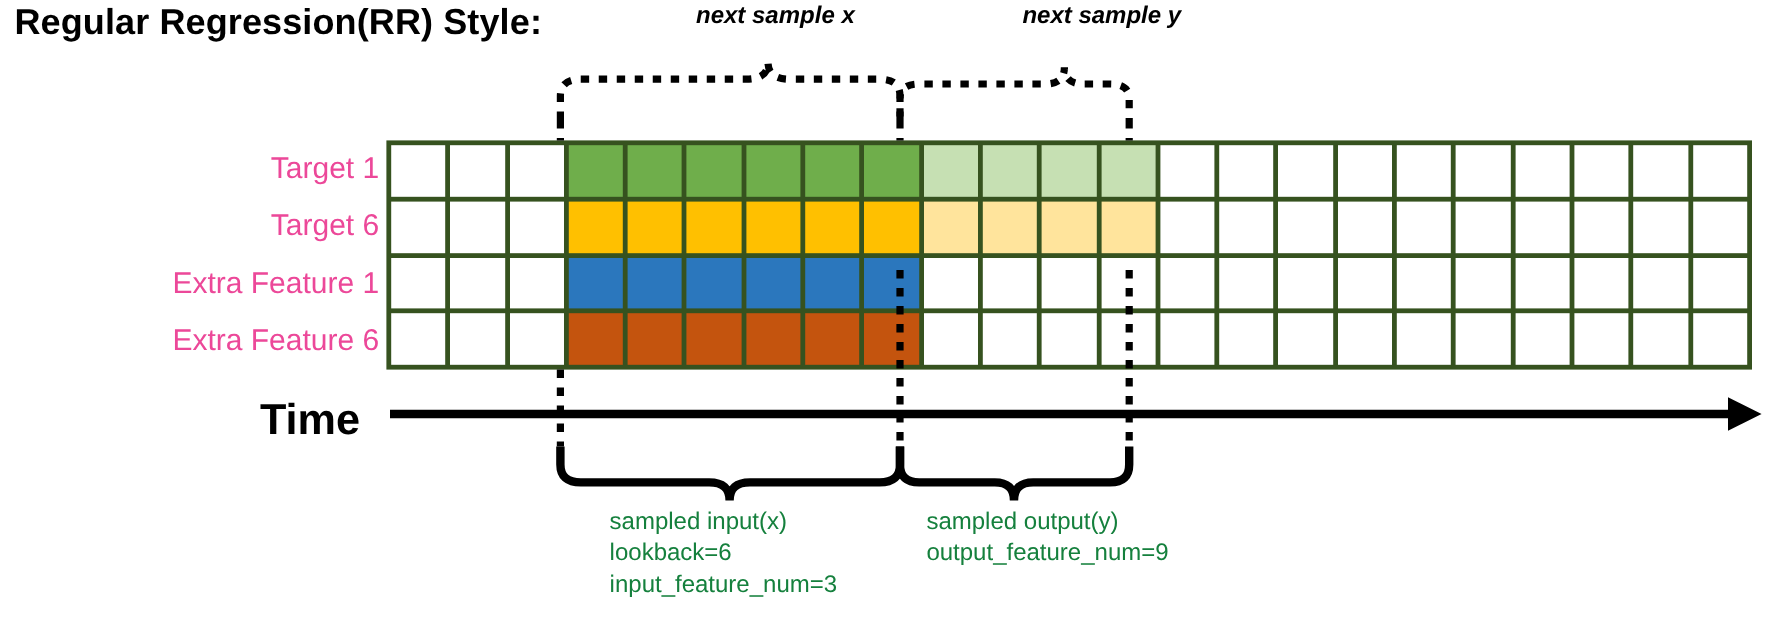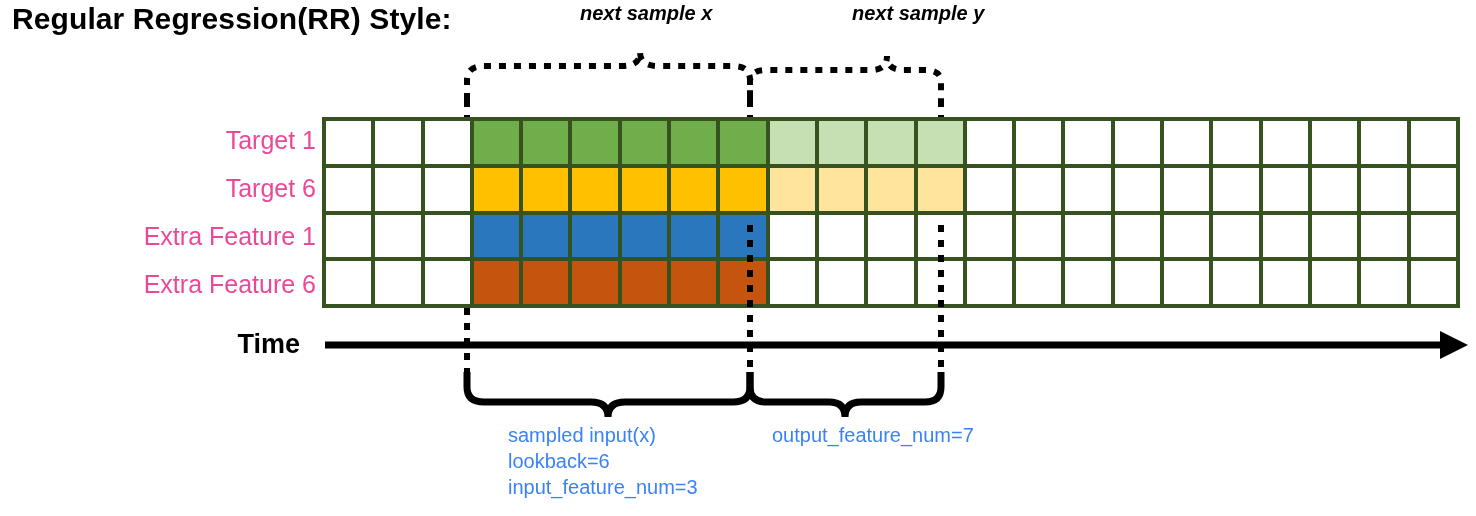--- a/index.html
+++ b/index.html
@@ -49,29 +49,29 @@
   .cell.green{background:#6fae4b;}
   .cell.green-light{background:#c6e0b3;}
   .cell.yellow{background:#ffc000;}
   .cell.yellow-light{background:#ffe49c;}
   .cell.blue{background:#2b77bd;}
   .cell.orange{background:#c4540e;}
 
   
   #time-label{
     position:absolute;left:0px;top:329px;width:300px;
-    text-align:right;font-size:27px;font-weight:bold;color:#000;
+    text-align:right;font-size:36px;font-weight:bold;color:#000;
   }
 
   
   #overlay{position:absolute;left:0;top:0;width:1476px;height:516px;pointer-events:none;}
 
   
   .caption{
-    position:absolute;font-size:20px;color:#3b82f6;
+    position:absolute;font-size:20px;color:#15803d;
     line-height:26px;white-space:nowrap;
   }
   #caption-x{left:508px;top:422px;}
   #caption-y{left:772px;top:422px;}
   .caption div{display:block;}
 </style>
 </head>
 <body>
 
 <div id="stage">
@@ -216,16 +216,17 @@
     <path d="M 750,372 L 750,387 Q 750,402 766,402 L 829,402 Q 845,402 845,417 Q 845,402 861,402 L 925,402 Q 941,402 941,387 L 941,372" fill="none" stroke="#000" stroke-width="7" stroke-linecap="butt"></path>
   </svg>
 
   <div class="caption" id="caption-x">
     <div>sampled input(x)</div>
     <div>lookback=6</div>
     <div>input_feature_num=3</div>
   </div>
 
   <div class="caption" id="caption-y">
-    <div>output_feature_num=7</div>
+    <div>sampled output(y)</div>
+    <div>output_feature_num=9</div>
   </div>
 
 </div>
 
 </body></html>

